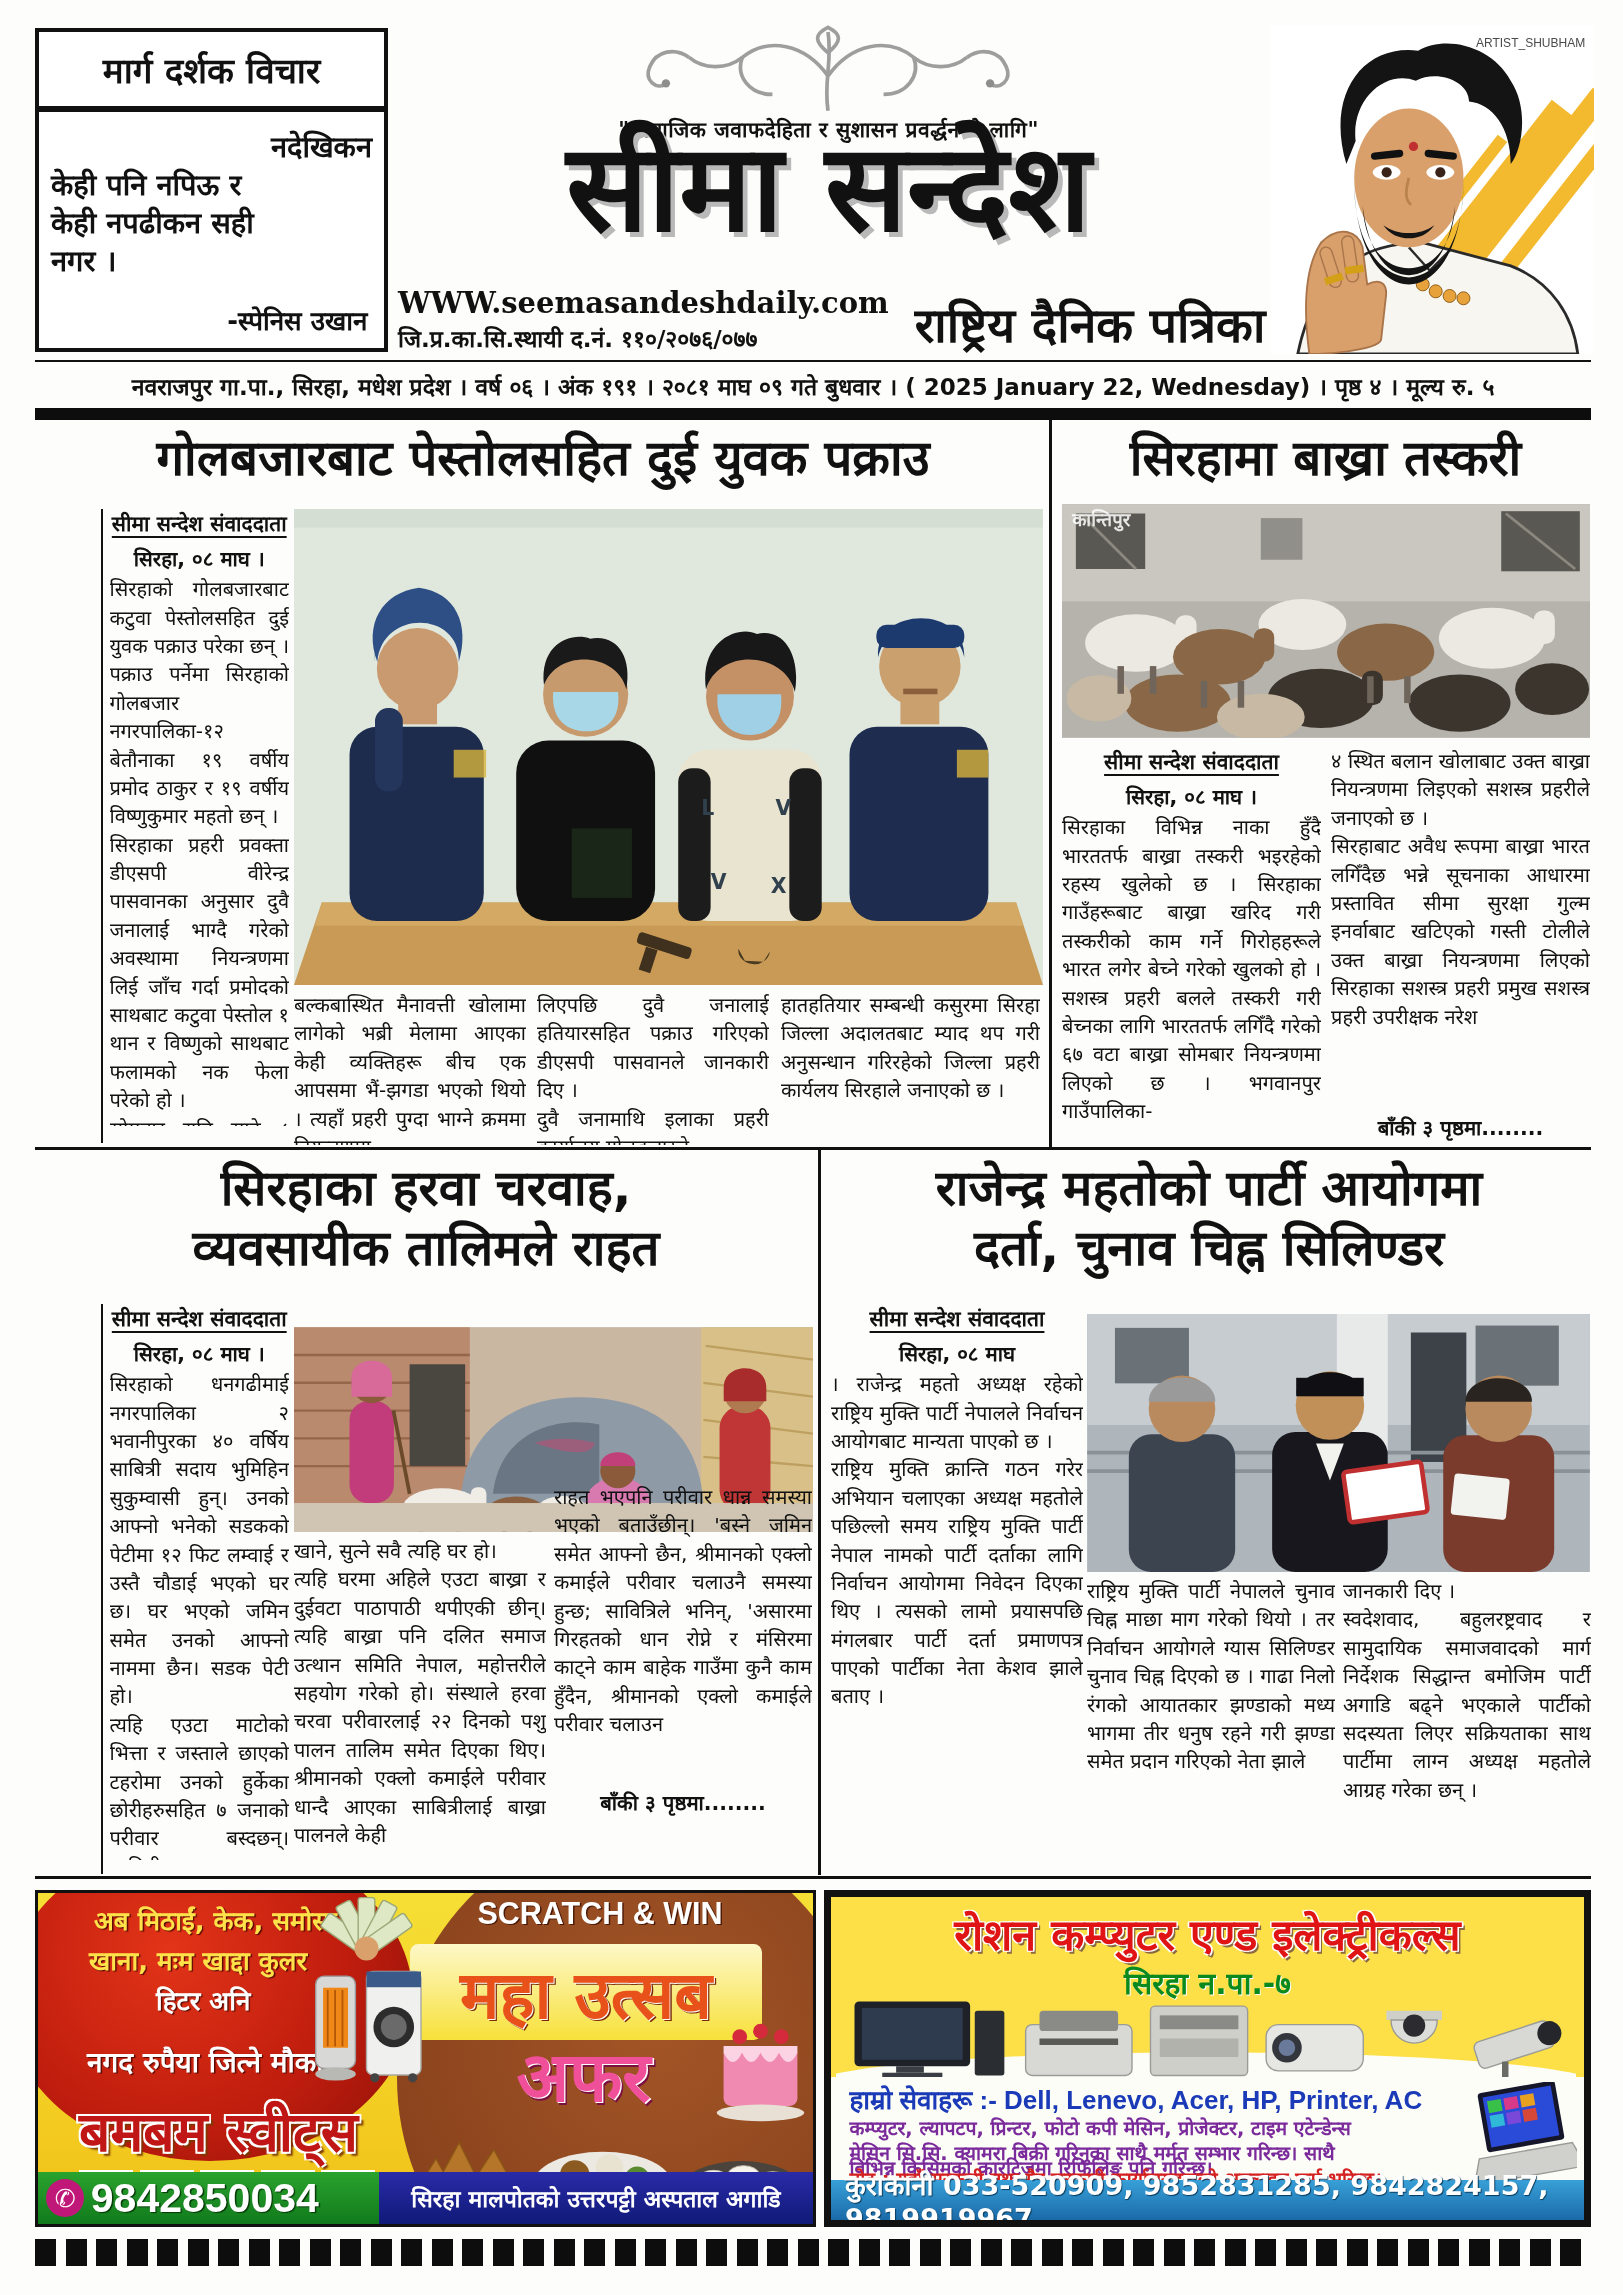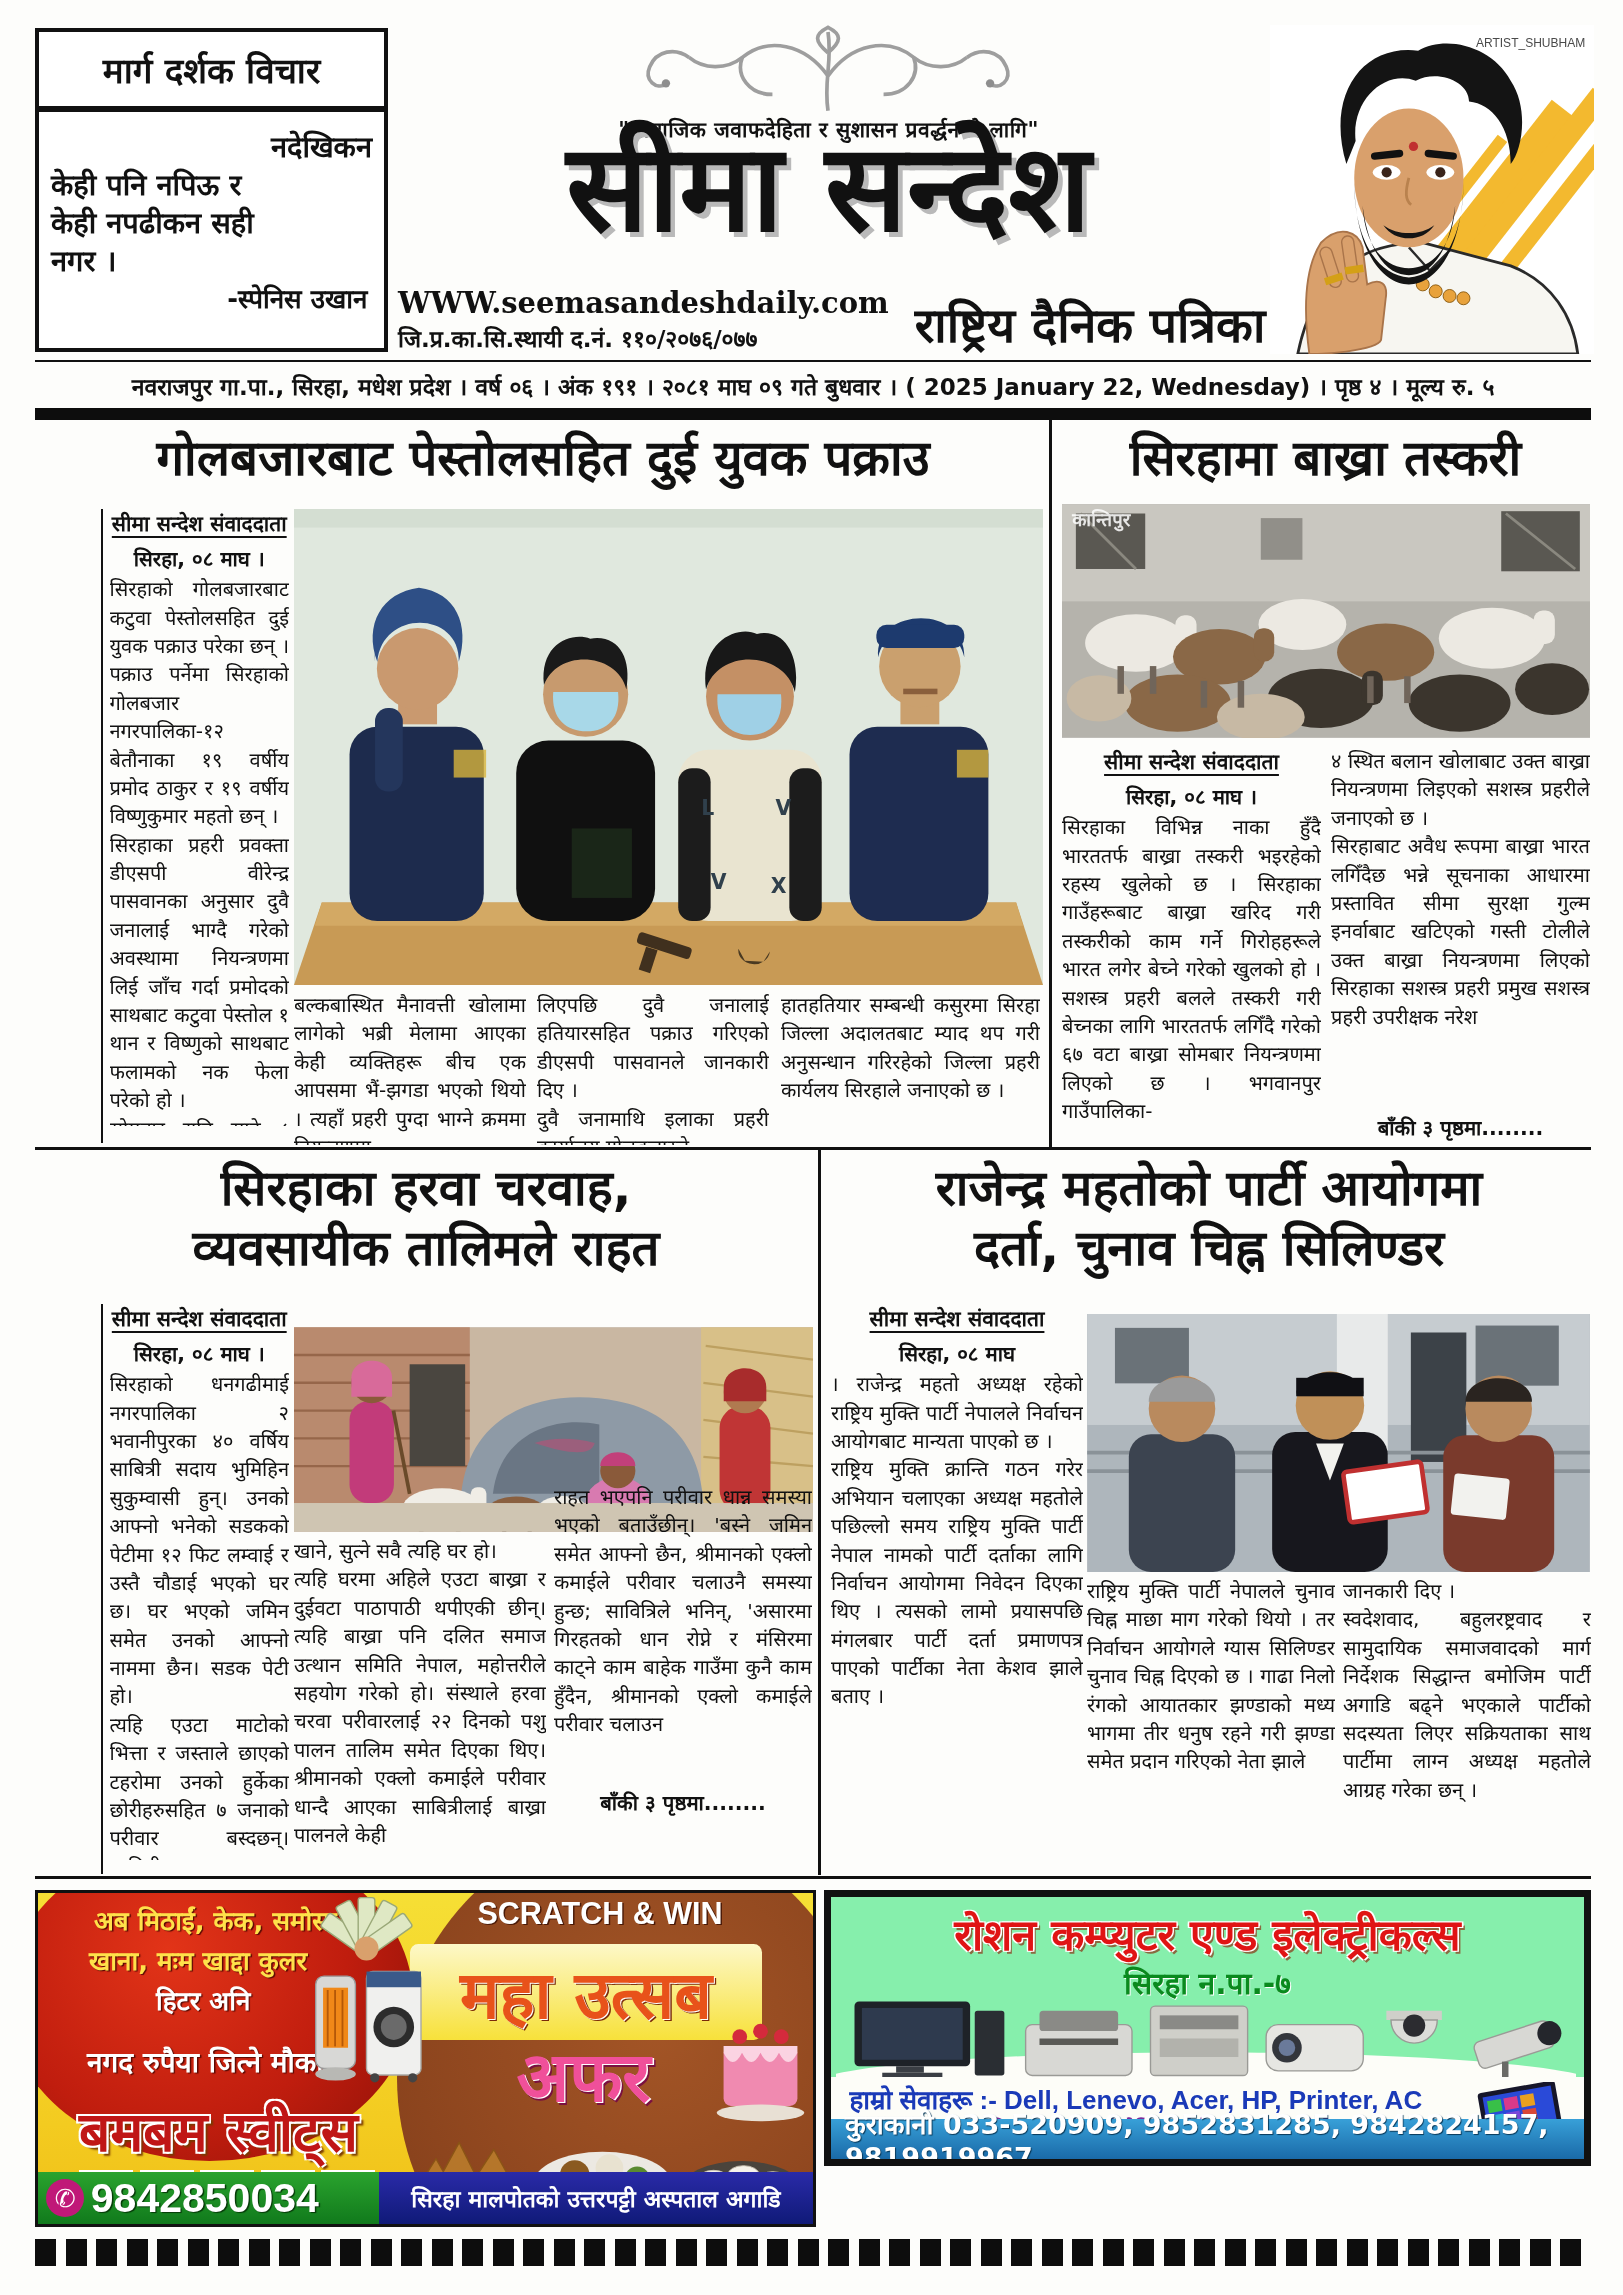--- a/index.html
+++ b/index.html
@@ -4,42 +4,42 @@
 <style>
   html,body{margin:0;padding:0;background:#e9e9e6;}
   #page{position:relative;width:1624px;height:2295px;background:#fdfdfb;font-family:"DejaVu Sans",sans-serif;color:#111;overflow:hidden;}
   .abs{position:absolute;}
   
   .guide-box{left:35px;top:28px;width:353px;height:324px;border:4.6px solid #111;background:#fff;box-sizing:border-box;}
   .guide-title{border-bottom:6.5px solid #111;height:74px;display:flex;align-items:center;justify-content:center;font-size:35px;font-weight:bold;}
   .guide-quote{padding:15.7px 12px 0 12px;font-size:29px;font-weight:bold;line-height:1.32;}
   .guide-quote .ql{text-align:left;}
   .guide-quote .ql.first{text-align:right;}
-  .guide-attrib{margin-top:1px;text-align:right;font-size:26px;font-weight:bold;padding-right:4.6px;}
+  .guide-attrib{margin-top:23px;text-align:right;font-size:26px;font-weight:bold;padding-right:4.6px;}
   .flourish{left:615px;top:25.4px;width:426px;height:88px;}
   .tagline{left:391px;top:115px;width:875px;text-align:center;font-size:21px;font-weight:bold;letter-spacing:0.5px;}
   .np-title{left:391px;top:125px;width:875px;text-align:center;font-size:121px;font-weight:bold;line-height:1.05;text-shadow:4.6px 4.6px 0 #b9b9b9;}
   .mast-web{left:398px;top:286px;width:486px;font-family:"DejaVu Serif",serif;font-size:29px;font-weight:bold;text-align:left;}
   .mast-reg{left:398px;top:322px;width:509px;font-size:23px;font-weight:bold;text-align:left;}
   .mast-sub{left:907px;top:291px;width:366px;font-size:48px;font-weight:bold;text-align:center;}
   .caricature{left:1270px;top:25.4px;width:324px;height:329px;}
   .hrule-thin{left:35px;top:360px;width:1556px;height:2.3px;background:#111;}
   .dateline{left:35px;top:370px;width:1556px;text-align:center;font-size:23px;font-weight:bold;}
   .hrule-big{left:35px;top:408px;width:1556px;height:12px;background:#0d0d0d;}
   
   .headline{font-weight:bold;text-align:center;line-height:1.22;}
   .byline{font-size:21px;font-weight:bold;text-decoration:underline;text-underline-offset:4.6px;margin-bottom:6.5px;text-align:center;}
   .art-date{font-size:20.4px;font-weight:bold;text-align:center;margin-bottom:3.7px;}
   .body-col{font-size:20px;line-height:1.42;text-align:justify;white-space:pre-line;overflow:hidden;}
   .more-line{font-size:20.4px;font-weight:bold;text-align:center;}
   .vdiv{width:2.8px;background:#111;}
   .hdiv{height:2.8px;background:#111;}
   
   .ad-left{left:35px;top:1890px;width:781px;height:337px;border:3.7px solid #111;box-sizing:border-box;background:linear-gradient(180deg,#f6df35 0%,#f3cb20 70%,#f0c018 100%);overflow:hidden;}
-  .ad-right{left:824px;top:1890px;width:767px;height:276px;border:7.4px solid #111;box-sizing:border-box;background:#86efac;overflow:hidden;}
+  .ad-right{left:824px;top:1890px;width:767px;height:337px;border:7.4px solid #111;box-sizing:border-box;background:#fde047;overflow:hidden;}
   .redblob{position:absolute;left:-32px;top:-56px;width:407px;height:324px;border-radius:50%;background:radial-gradient(circle at 40% 35%,#e23418 0%,#c01d0e 55%,#8a1007 100%);}
   .brownblob{position:absolute;right:-56px;top:-65px;width:472px;height:500px;border-radius:50%;background:radial-gradient(circle at 55% 40%,#a35526 0%,#8a431d 70%,#6f3314 100%);}
   .adl-l1{position:absolute;left:56px;top:9.3px;font-size:26px;font-weight:bold;color:#ffe14a;text-shadow:1.4px 1.4px 0.9px #5a0a04;}
   .adl-l2{position:absolute;left:51px;top:49px;font-size:26px;font-weight:bold;color:#ffe14a;text-shadow:1.4px 1.4px 0.9px #5a0a04;}
   .adl-l3{position:absolute;left:118px;top:89px;font-size:26px;font-weight:bold;color:#fff;text-shadow:1.4px 1.4px 0.9px #5a0a04;}
   .adl-l4{position:absolute;left:49px;top:149px;font-size:28px;font-weight:bold;color:#fff;text-shadow:1.4px 1.4px 0.9px #5a0a04;}
   .adl-scratch{position:absolute;left:386px;top:2.8px;width:352px;text-align:center;font-family:"Liberation Sans",sans-serif;font-size:30.5px;font-weight:bold;color:#fff;text-shadow:1.4px 1.4px 0 #4a1a08;}
   .adl-offer1{position:absolute;left:372px;top:51px;width:352px;text-align:center;font-size:66px;font-weight:bold;color:#ffef55;background:linear-gradient(180deg,#fdf8c8,#f7e13a);border-radius:8.3px;padding:2.8px 0;color:#e8521a;text-shadow:0.9px 0.9px 0 #fff,2.3px 2.3px 0 #7a2a08;}
   .adl-offer2{position:absolute;left:416px;top:134px;width:259px;text-align:center;font-size:69px;font-weight:bold;color:#f0509a;text-shadow:1.4px 1.4px 0 #fff,2.8px 2.8px 0 #7a1040;}
   .adl-shop{position:absolute;left:41px;top:199px;font-size:55px;font-weight:bold;color:#c01616;text-shadow:-1.9px -1.9px 0 #fff,1.9px -1.9px 0 #fff,-1.9px 1.9px 0 #fff,1.9px 1.9px 0 #fff,3.7px 3.7px 1.9px #7a3a00;}

